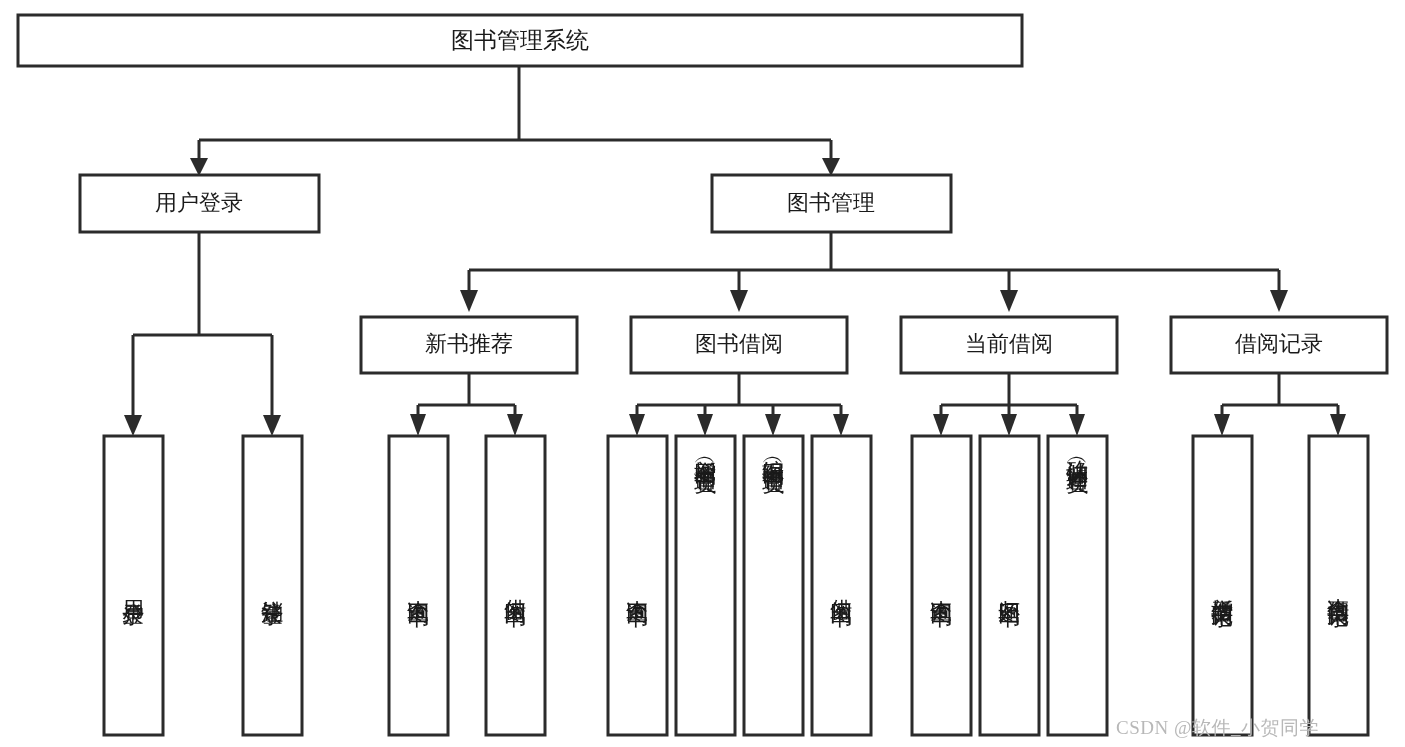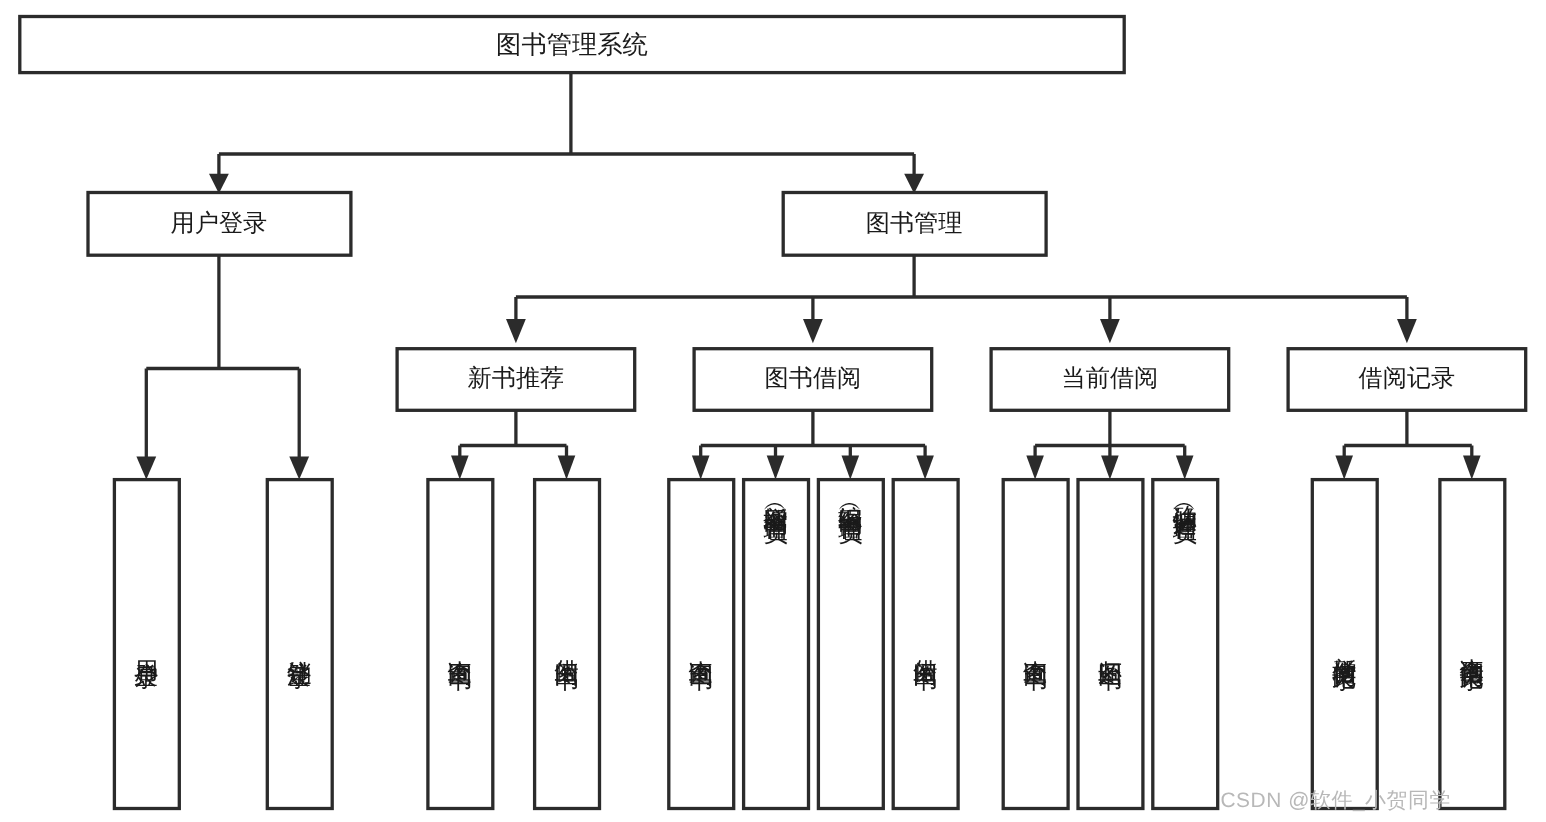--- a/index.html
+++ b/index.html
@@ -70,21 +70,21 @@
     line-height: 1.06;
     color: #1a1a1a;
     letter-spacing: 2px;
     white-space: nowrap;
     text-align: center;
   }
   .watermark {
     position: absolute;
     right: 8px;
     bottom: 6px;
-    font-family: Liberation Sans, sans-serif;
+    font-family: Liberation Serif, serif;
     font-size: 19px;
     color: #b8b8b8;
     letter-spacing: 0.5px;
     white-space: nowrap;
   }
 </style>
 </head>
 <body>
 
 <div id="diagram-root">

